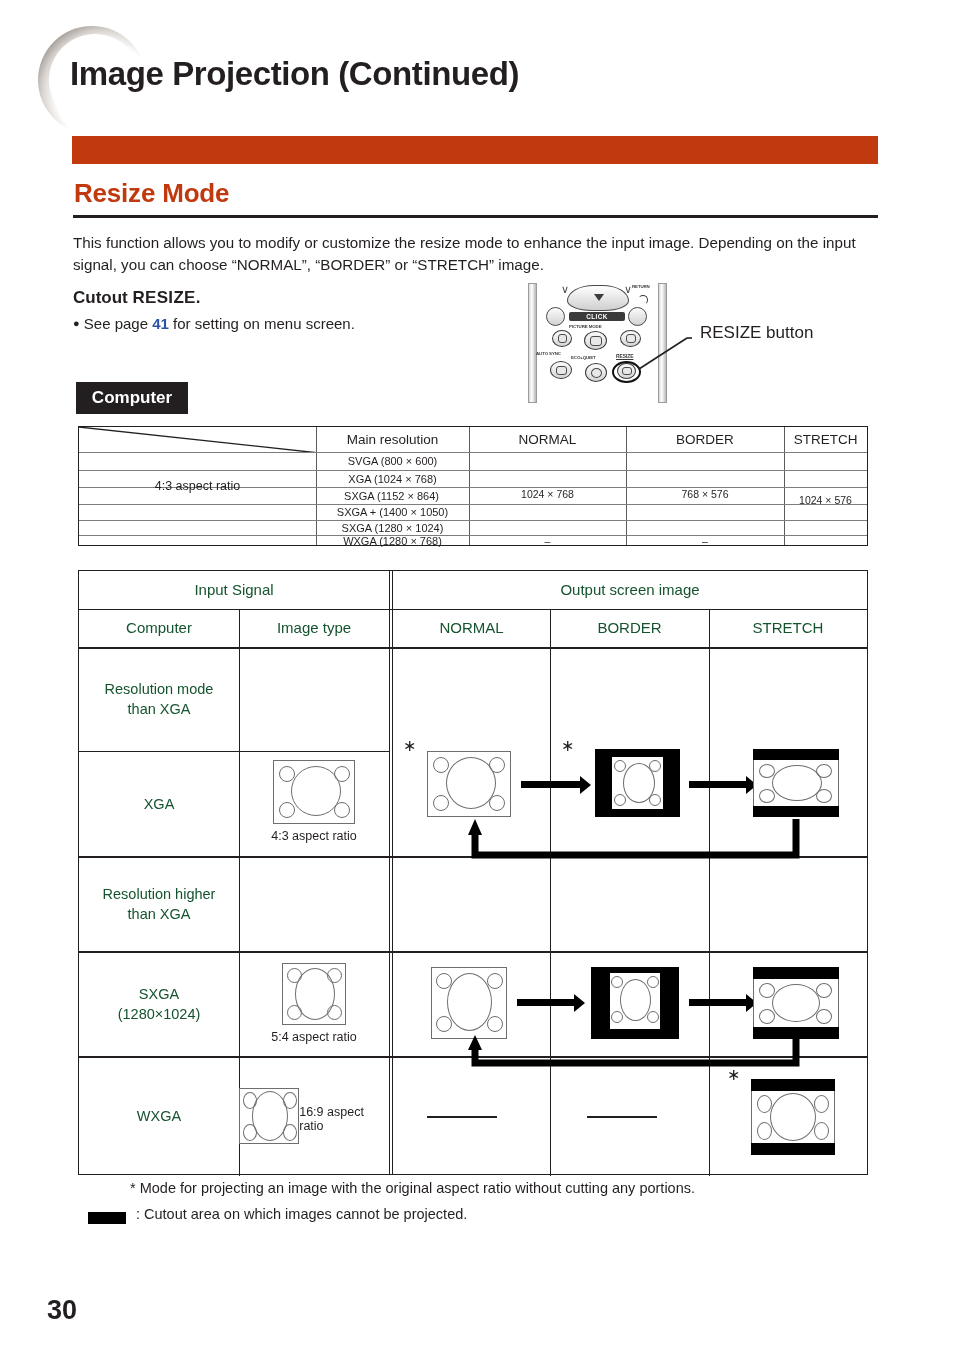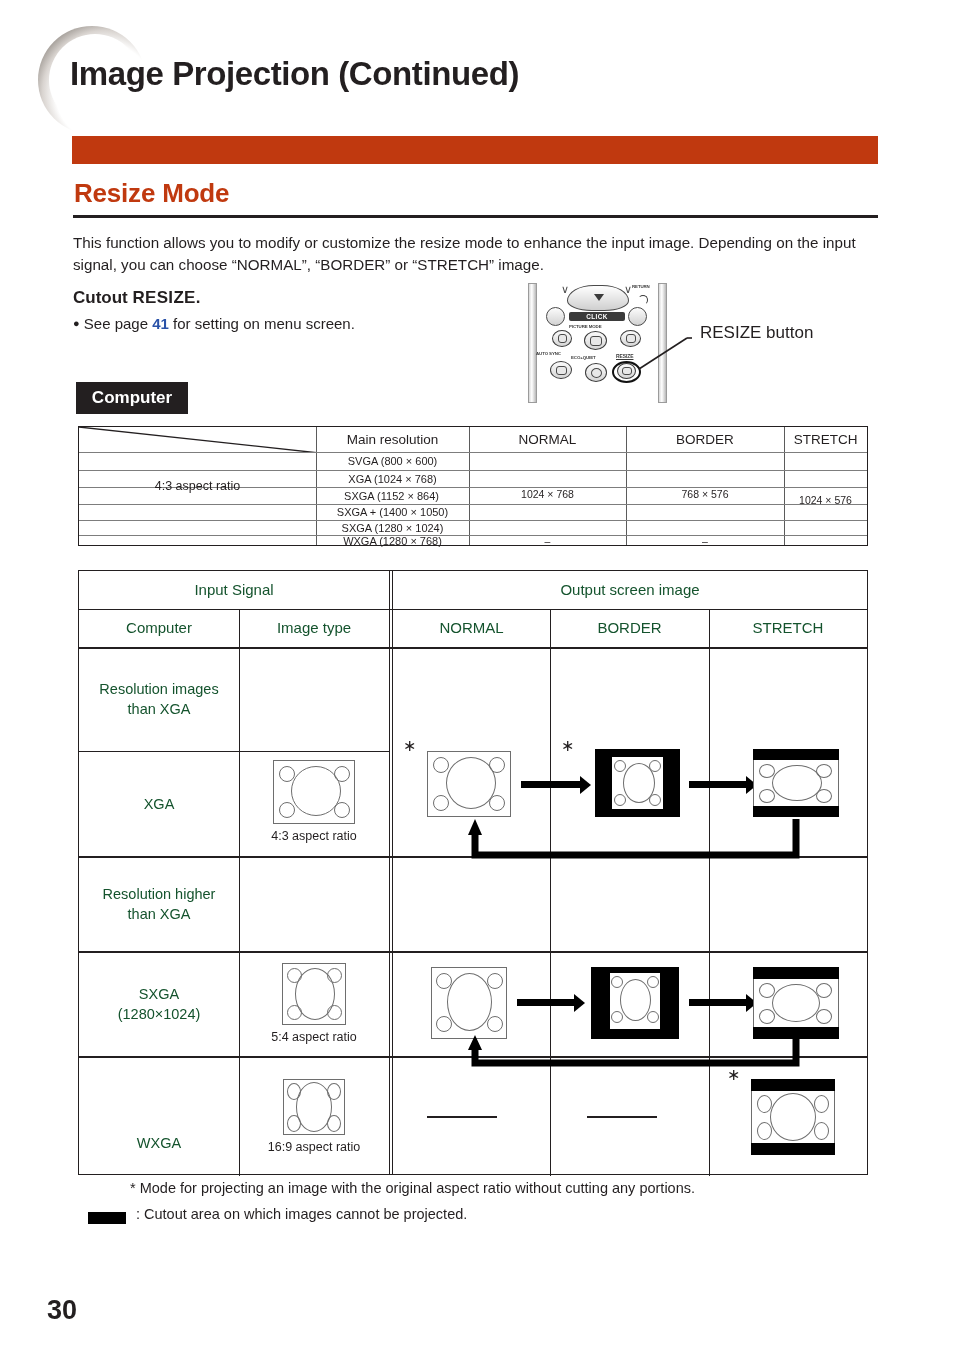--- a/index.html
+++ b/index.html
@@ -309,35 +309,35 @@
   <div class="t2-cell t2-head" style="left:0;top:0;width:310px;height:38px;">Input Signal</div>
   <div class="t2-cell t2-head" style="left:314px;top:0;width:474px;height:38px;">Output screen image</div>
 
   <div class="t2-cell t2-head" style="left:0;top:38px;width:160px;height:38px;">Computer</div>
   <div class="t2-cell t2-head" style="left:160px;top:38px;width:150px;height:38px;">Image type</div>
   <div class="t2-cell t2-head" style="left:314px;top:38px;width:157px;height:38px;">NORMAL</div>
   <div class="t2-cell t2-head" style="left:471px;top:38px;width:159px;height:38px;">BORDER</div>
   <div class="t2-cell t2-head" style="left:630px;top:38px;width:158px;height:38px;">STRETCH</div>
 
   <div class="t2-cell" style="left:0;top:76px;width:160px;height:104px;">
-    <span>Resolution images</span>
+    <span>Resolution mode</span>
     <span>than XGA</span>
   </div>
   <div class="t2-cell" style="left:0;top:180px;width:160px;height:105px;">
     <span>XGA</span>
   </div>
   <div class="t2-cell" style="left:0;top:285px;width:160px;height:95px;">
     <span>Resolution higher</span>
     <span>than XGA</span>
   </div>
   <div class="t2-cell" style="left:0;top:380px;width:160px;height:105px;">
     <span>SXGA</span>
     <span>(1280×1024)</span>
   </div>
-  <div class="t2-cell" style="left:0;top:512px;width:160px;height:120px;">
+  <div class="t2-cell" style="left:0;top:485px;width:160px;height:120px;">
     <span>WXGA</span>
   </div>
 
   <div style="position:absolute;left:160px;top:76px;width:150px;height:309px;display:flex;flex-direction:column;align-items:center;justify-content:center;">
     <div class="scr" style="width:82px;height:64px;">
       <div class="frame"></div>
       <div class="bigc" style="left:18px;top:6px;width:50px;height:50px;"></div>
       <div class="sc" style="left:6px;top:6px;width:16px;height:16px;"></div>
       <div class="sc" style="left:61px;top:6px;width:16px;height:16px;"></div>
       <div class="sc" style="left:6px;top:42px;width:16px;height:16px;"></div>
@@ -351,21 +351,21 @@
       <div class="frame"></div>
       <div class="bigc" style="left:13px;top:5px;width:40px;height:52px;"></div>
       <div class="sc" style="left:5px;top:5px;width:15px;height:15px;"></div>
       <div class="sc" style="left:45px;top:5px;width:15px;height:15px;"></div>
       <div class="sc" style="left:5px;top:42px;width:15px;height:15px;"></div>
       <div class="sc" style="left:45px;top:42px;width:15px;height:15px;"></div>
     </div>
     <div class="aspect-cap">5:4 aspect ratio</div>
   </div>
 
-  <div style="position:absolute;left:160px;top:485px;width:150px;height:120px;display:flex;flex-direction:column;align-items:center;justify-content:center;">
+  <div style="position:absolute;left:160px;top:485px;width:150px;height:120px;display:flex;flex-direction:row;align-items:center;justify-content:space-between;">
     <div class="scr" style="width:62px;height:56px;">
       <div class="frame"></div>
       <div class="bigc" style="left:13px;top:3px;width:36px;height:50px;"></div>
       <div class="sc" style="left:4px;top:4px;width:14px;height:17px;"></div>
       <div class="sc" style="left:44px;top:4px;width:14px;height:17px;"></div>
       <div class="sc" style="left:4px;top:36px;width:14px;height:17px;"></div>
       <div class="sc" style="left:44px;top:36px;width:14px;height:17px;"></div>
     </div>
     <div class="aspect-cap">16:9 aspect ratio</div>
   </div>

